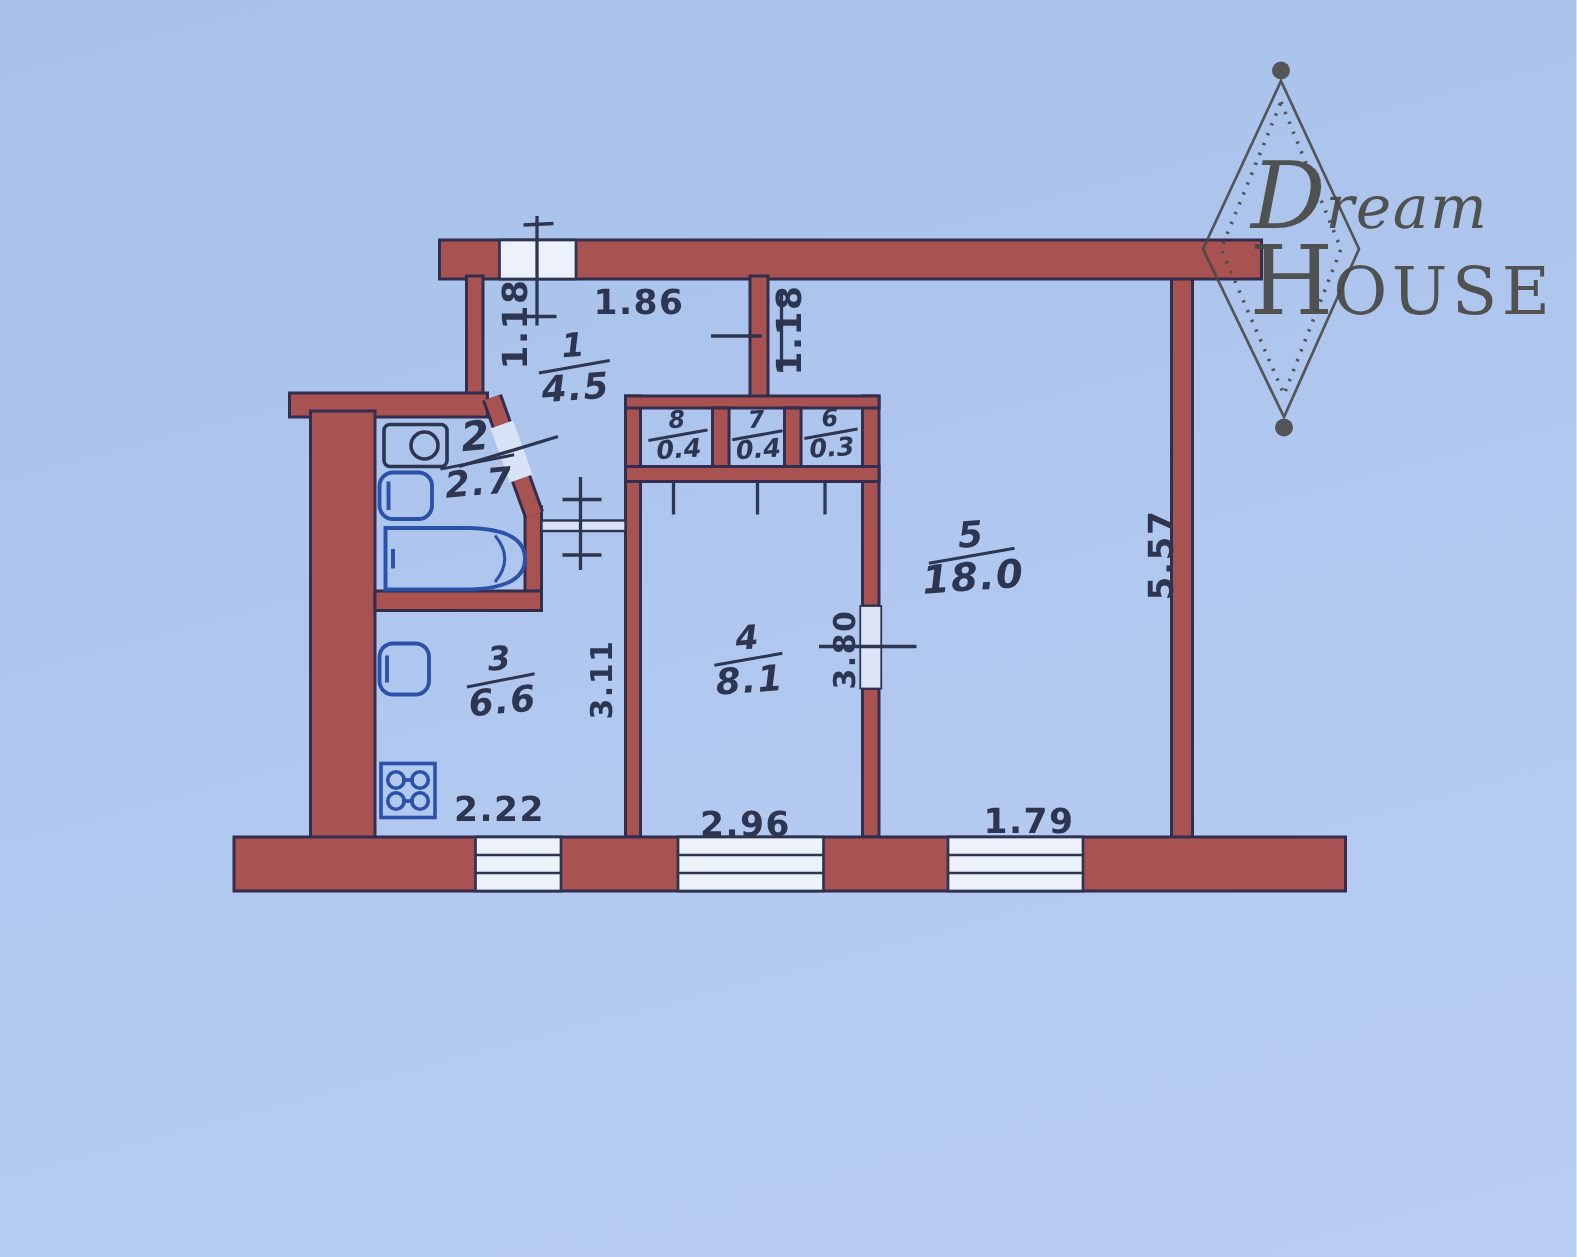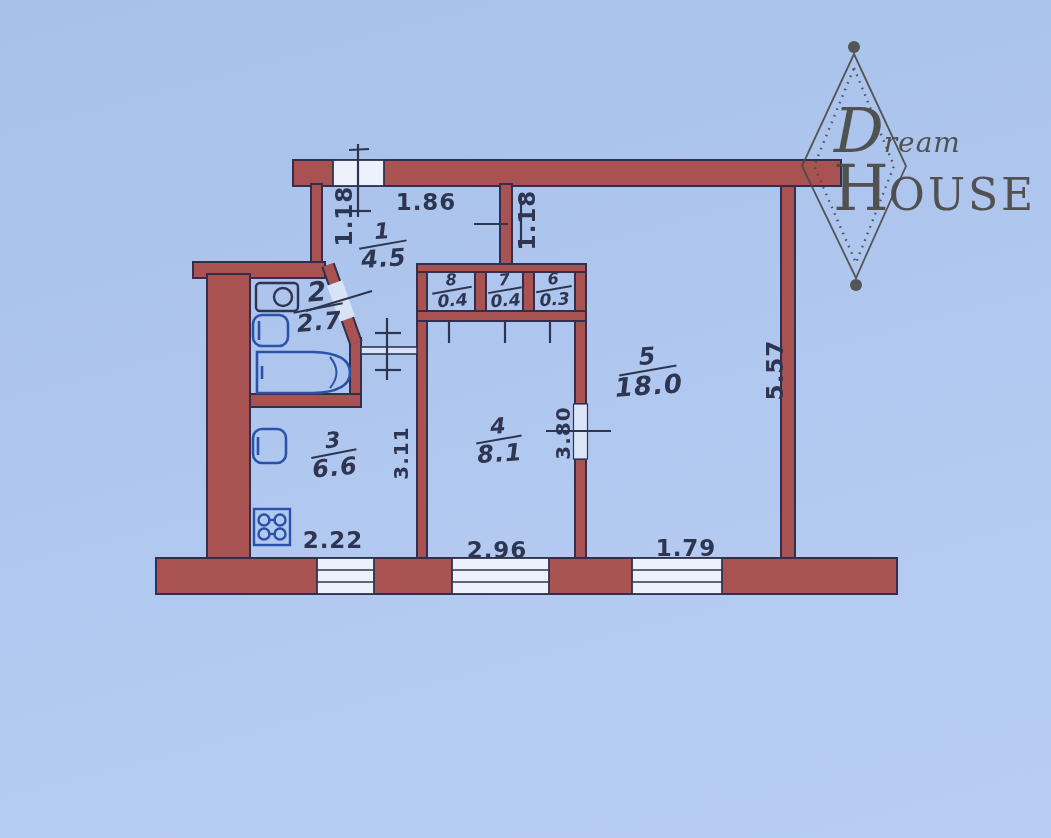--- a/index.html
+++ b/index.html
@@ -39,21 +39,21 @@
   .rlabel.small .bar{border-top-width:2px;}
   
   .logo-line{
     position:absolute;color:#4a4946;white-space:nowrap;opacity:.93;
   }
   .logo-dream{
     left:834px;top:100px;
     font-family:"DejaVu Serif", serif;font-style:italic;
   }
   .logo-dream .cap{font-size:62px;line-height:1;}
-  .logo-dream .rest{font-size:28px;letter-spacing:1px;text-align:center;}
+  .logo-dream .rest{font-size:40px;letter-spacing:1px;text-align:center;}
   .logo-house{
     left:833px;top:156px;
     font-family:"DejaVu Serif", serif;
   }
   .logo-house .cap{font-size:64px;line-height:1;}
   .logo-house .rest{font-size:44px;letter-spacing:3px;}
 </style>
 </head>
 <body>
 

